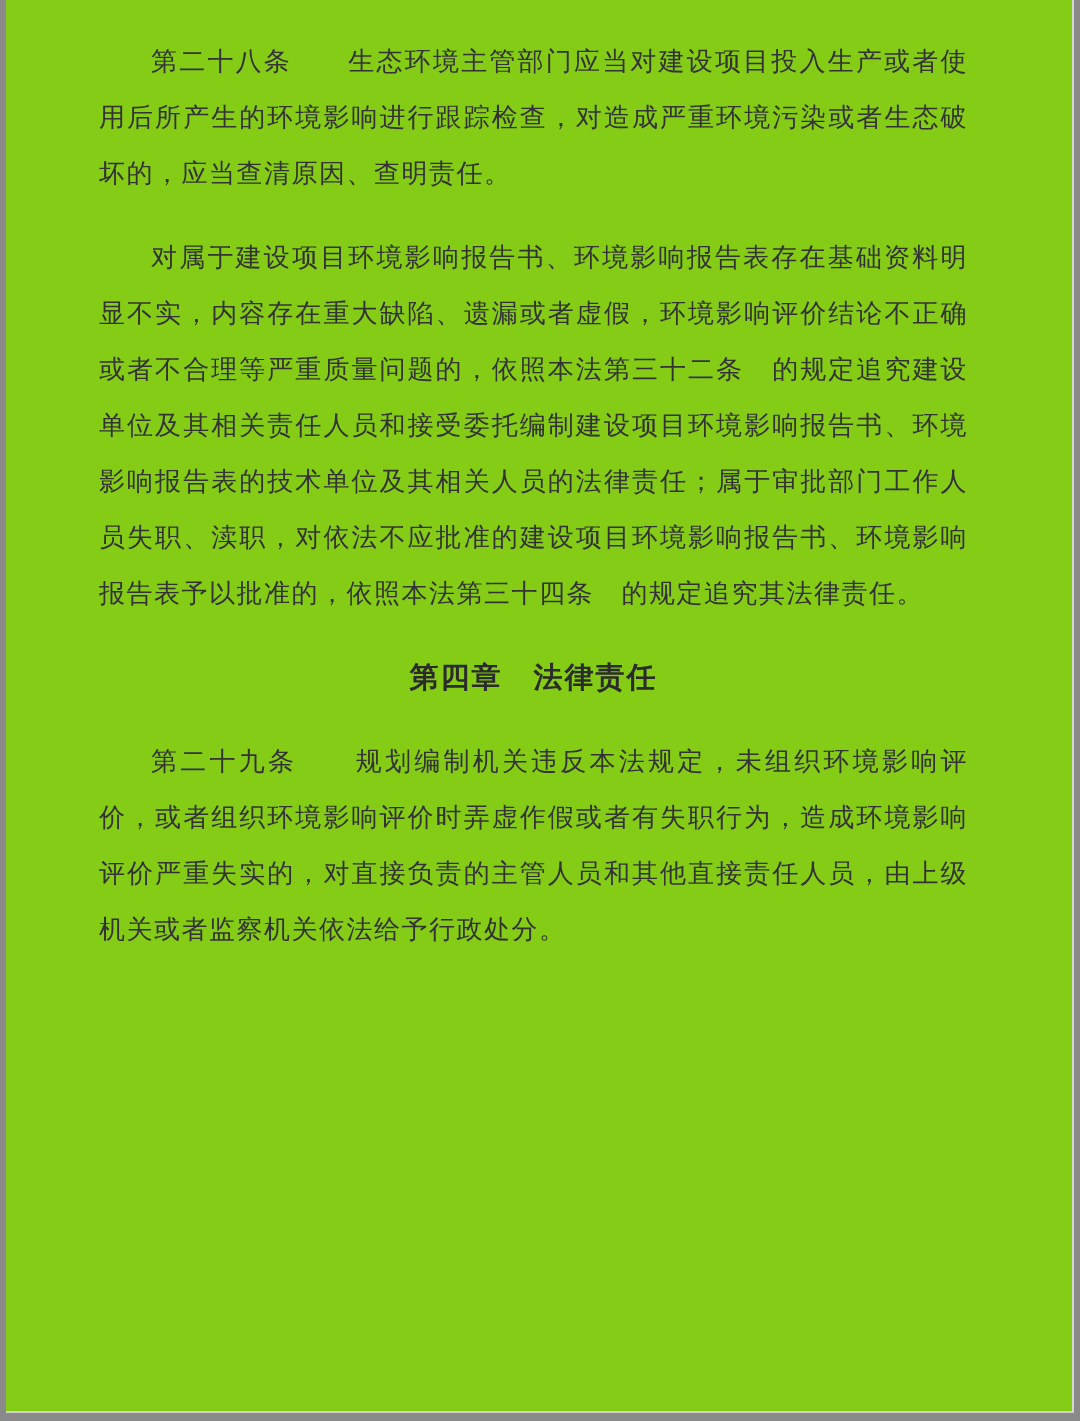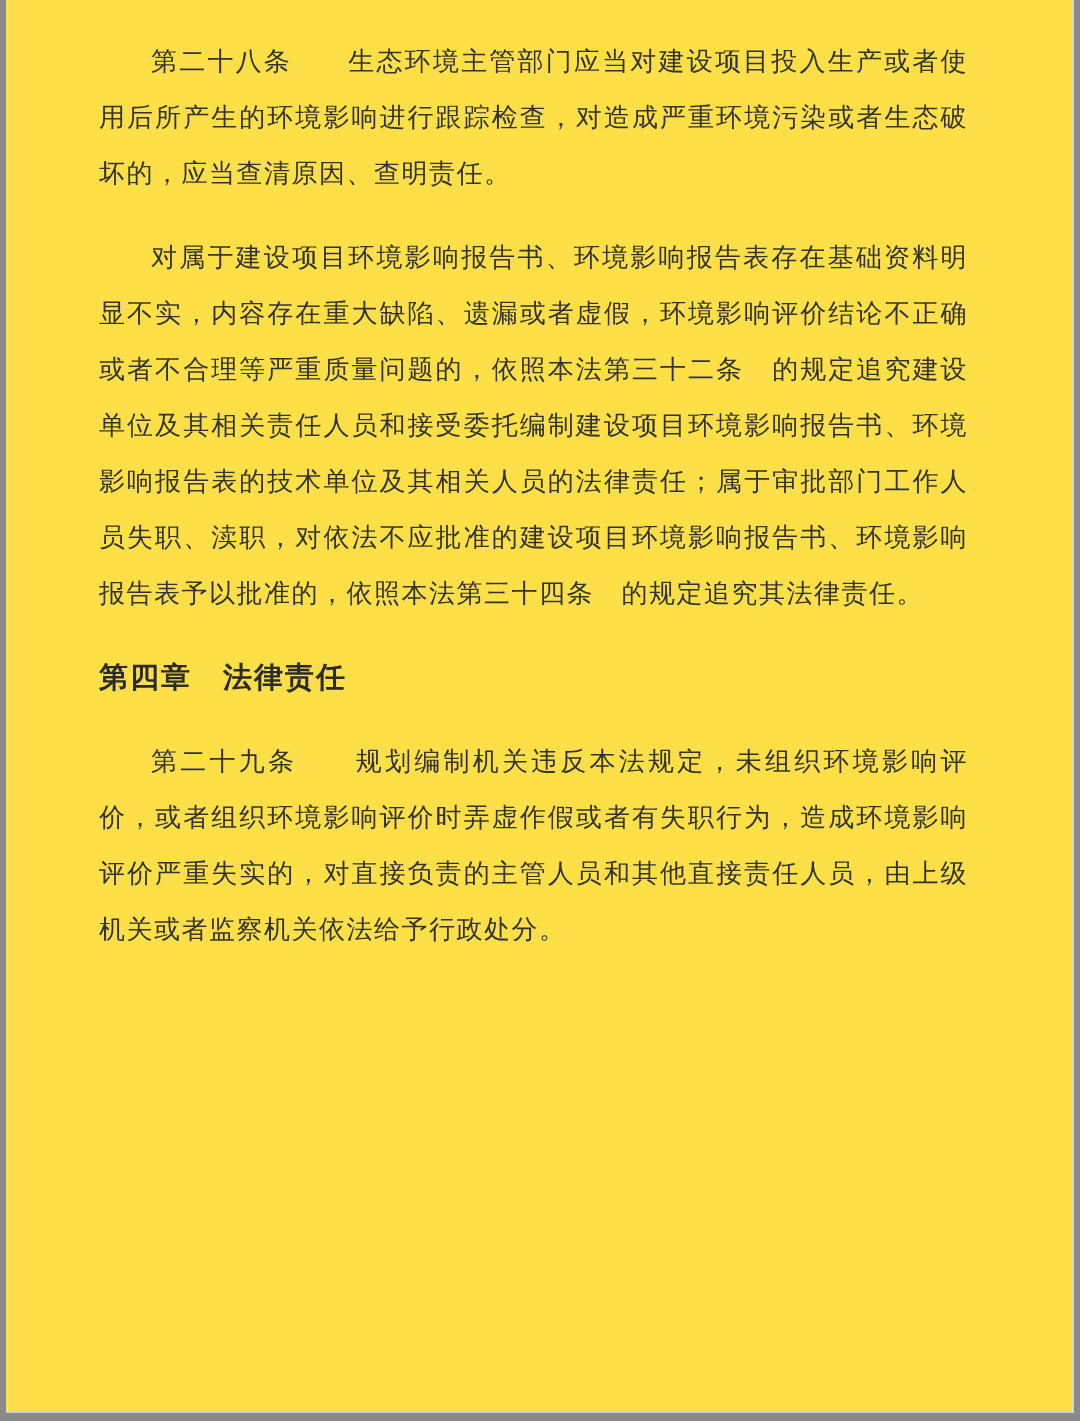--- a/index.html
+++ b/index.html
@@ -12,21 +12,21 @@
     height: 1421px;
     background: #8a8a8a;   
     overflow: hidden;
   }
   .page {
     position: absolute;
     left: 6px;
     top: 0;
     right: 6px;
     bottom: 8px;
-    background: #fde047;
+    background: #84cc16;
     border-right: 2px solid #d6d6d6;
     border-bottom: 2px solid #d0d0d0;
     box-sizing: border-box;
     padding: 33px 104px 0 93px;
   }
   .para {
     font-family: "DejaVu Serif", "Liberation Serif", serif;
     font-size: 26px;
     line-height: 56px;
     letter-spacing: 1.5px;
@@ -35,20 +35,21 @@
     text-indent: 52px;
     margin: 0 0 28px 0;
   }
   .chapter-heading {
     font-family: "DejaVu Sans", "Liberation Sans", sans-serif;
     font-size: 29px;
     font-weight: bold;
     line-height: 56px;
     letter-spacing: 2px;
     color: #2b2b2b;
+    text-align: center;
     margin: 0 0 28px 0;
   }
 </style>
 </head>
 <body>
 
 <div class="viewport">
   <div class="page">
 
     <p class="para">第二十八条　　生态环境主管部门应当对建设项目投入生产或者使用后所产生的环境影响进行跟踪检查，对造成严重环境污染或者生态破坏的，应当查清原因、查明责任。</p>

